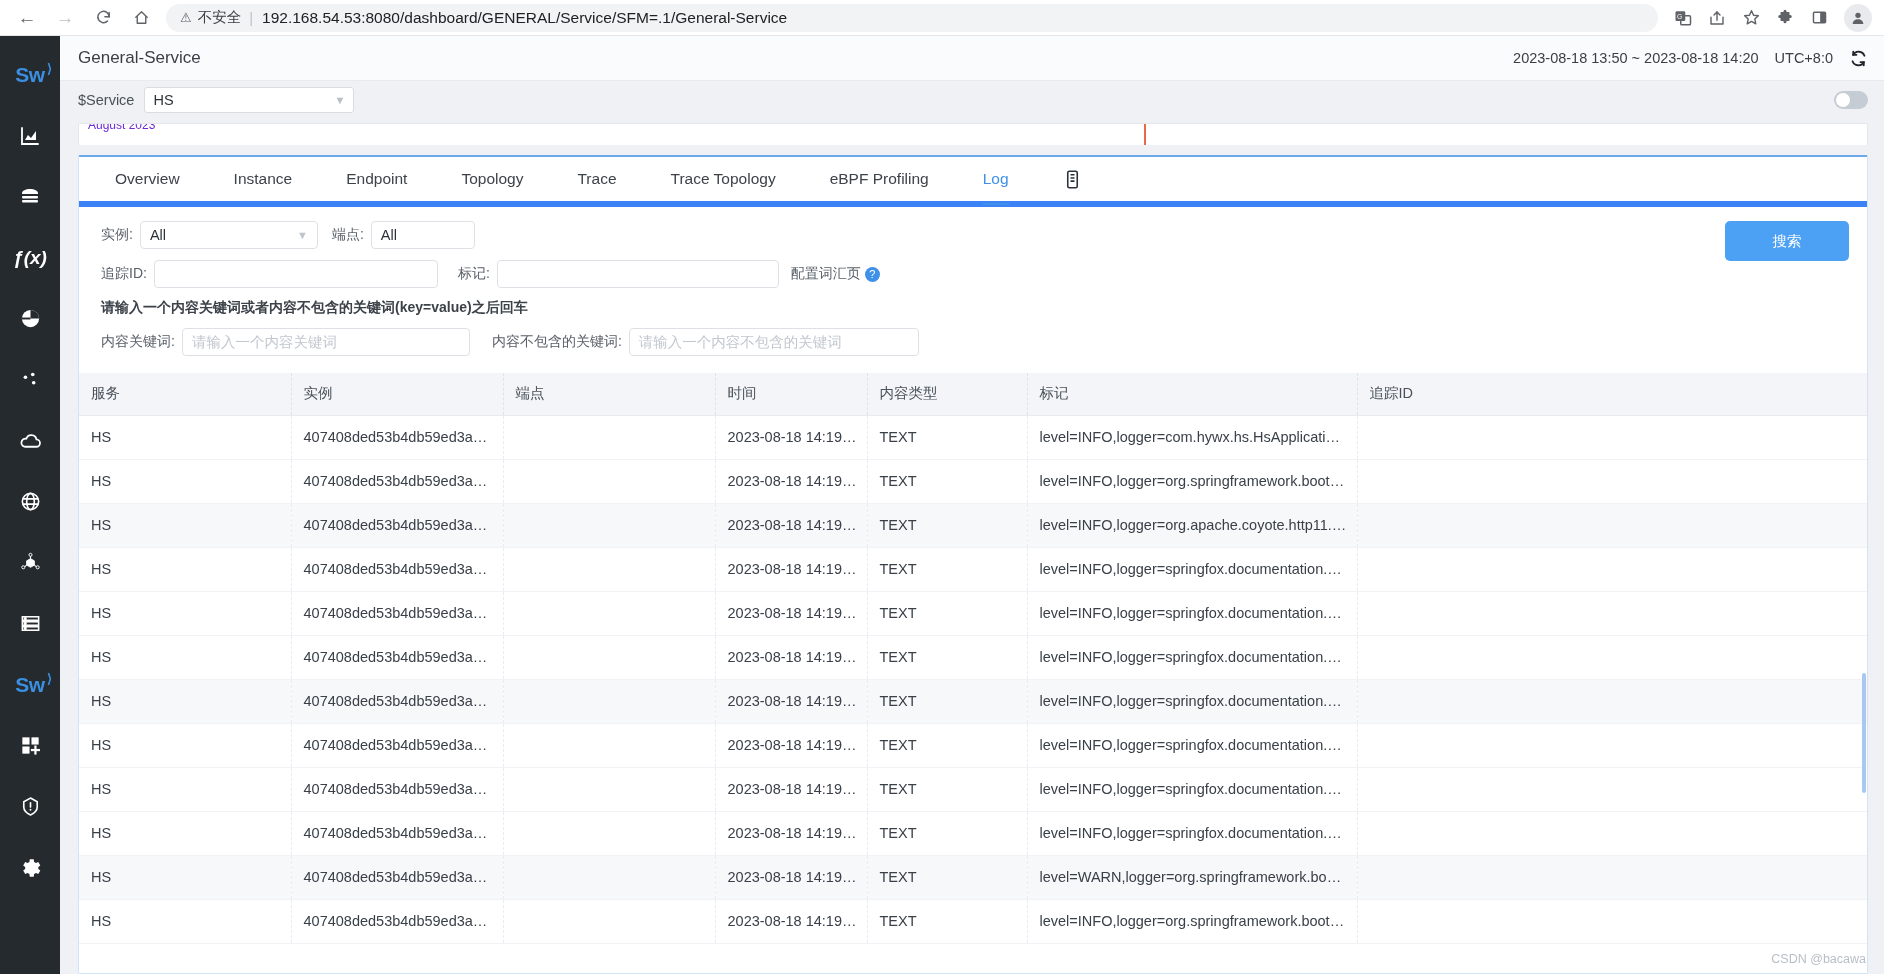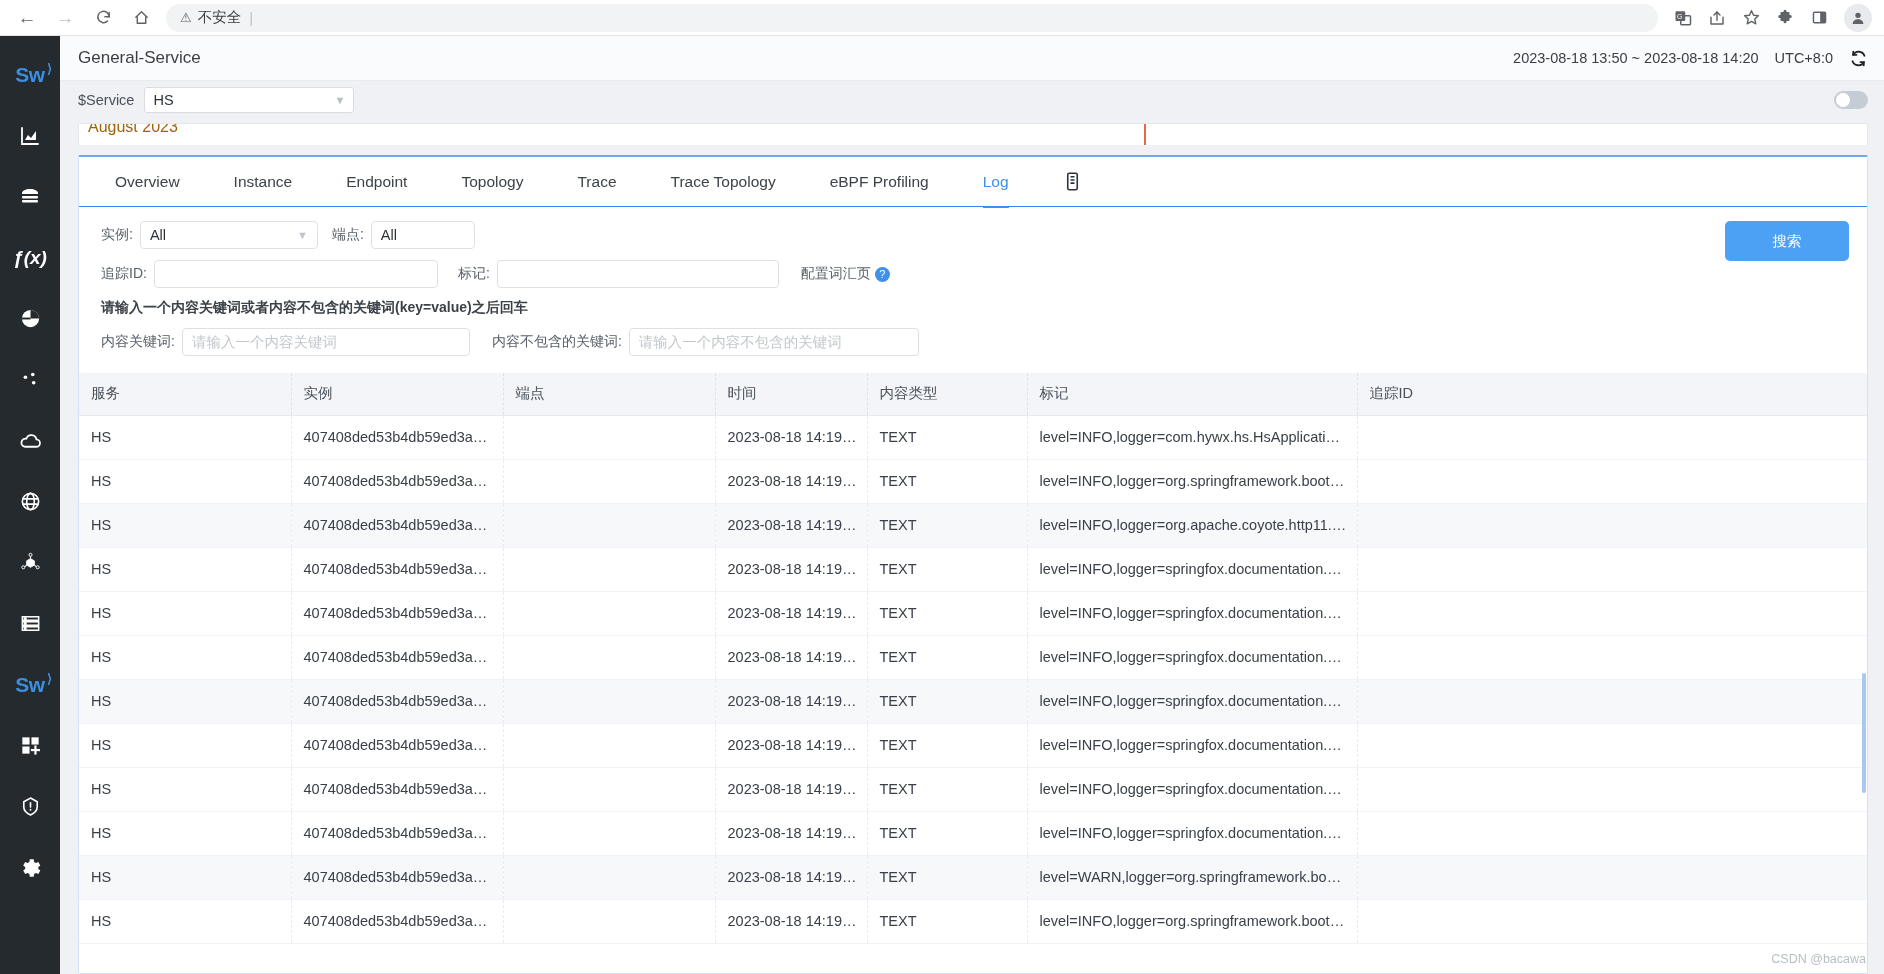--- a/index.html
+++ b/index.html
@@ -120,41 +120,41 @@
   
   .chart-strip {
     margin:0 16px 0 18px; background:#ffffff;
     border:1px solid #e4e7eb; border-bottom:none;
     height:22px; position:relative; overflow:hidden;
     flex:0 0 22px;
     border-radius:2px 2px 0 0;
   }
   .chart-strip .month-lbl {
     position:absolute; left:9px; top:-6px;
-    font-size:16px; color:#a16207;
+    font-size:12px; color:#6d28d9;
   }
   .chart-strip .marker {
     position:absolute; left:1065px; top:0; bottom:0; width:2px; background:#e8684a;
   }
   .chart-gap { height:10px; background:#eff1f4; flex:0 0 10px; }
 
   
   .card {
     margin:0 16px 0 18px;
     background:#ffffff;
     border:1px solid #d2e3f7;
     border-top:2px solid #6ba9e8;
     border-radius:2px;
     flex:1; min-height:0;
     display:flex; flex-direction:column;
     overflow:hidden;
   }
   .tabs {
     height:50px; display:flex; align-items:center;
-    border-bottom:1px solid #3b82f6;
+    border-bottom:6px solid #3b82f6;
     padding-left:36px; gap:0;
     flex:0 0 50px;
   }
   .tab {
     font-size:15.5px; color:#3d434a;
     padding:0 0 0 0; margin-right:54px;
     height:50px; display:flex; align-items:center;
     cursor:pointer; white-space:nowrap;
     border-bottom:2px solid transparent;
     position:relative; top:1px;
@@ -172,21 +172,21 @@
     padding:0 9px; font-size:14.5px; color:#2d3239;
   }
   .ipt.ph { color:#c2c7ce; }
   .ipt .caret { margin-left:auto; color:#c0c5cc; font-size:11px; }
   .ipt.w-instance { width:178px; }
   .ipt.w-endpoint { width:104px; }
   .ipt.w-traceid { width:284px; }
   .ipt.w-tags { width:282px; }
   .ipt.w-kw { width:288px; }
   .ipt.w-exkw { width:290px; }
-  .vocab { font-size:14px; color:#5a616a; margin-left:22px; display:flex; align-items:center; gap:4px; }
+  .vocab { font-size:14px; color:#5a616a; margin-left:12px; display:flex; align-items:center; gap:4px; }
   .qmark {
     width:15px;height:15px;border-radius:50%;
     background:#3f90e8;color:#fff;font-size:11px;
     display:flex;align-items:center;justify-content:center;
     cursor:pointer;
   }
   .hint { font-size:14px; color:#3c4249; font-weight:bold; margin-bottom:11px; }
   .search-btn {
     position:absolute; right:18px; top:14px;
     width:124px; height:40px; background:#4da1f5;
@@ -257,20 +257,21 @@
           <path d="M4 11.5 12 4l8 7.5"></path>
           <path d="M6 11v9h12v-9"></path>
         </svg>
     </div>
   </div>
 
   <div class="omnibox">
     <span class="warn-icon">⚠</span>
     <span class="omni-notsecure">不安全</span>
     <span class="omni-sep">|</span>
+    <span class="omni-url">192.168.54.53:8080/dashboard/GENERAL/Service/SFM=.1/General-Service</span>
   </div>
 
   <div class="browser-icons">
     <div class="bicon">
       <svg width="18" height="18" viewBox="0 0 24 24" fill="currentColor">
           <rect x="2" y="3" width="13" height="13" rx="1.5"></rect>
           <rect x="9" y="9" width="13" height="12" rx="1.5" fill="none" stroke="currentColor" stroke-width="2"></rect>
           <text x="4" y="13" font-size="9" fill="#fff" font-family="Liberation Sans, sans-serif">G</text>
         </svg>
     </div>

